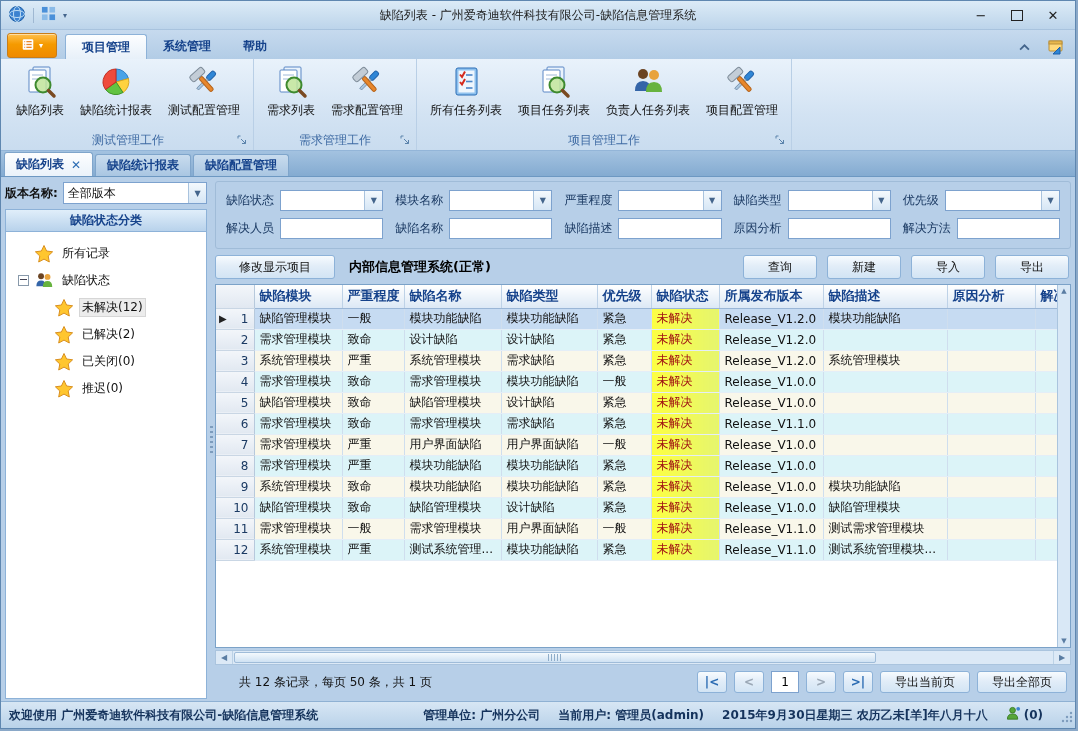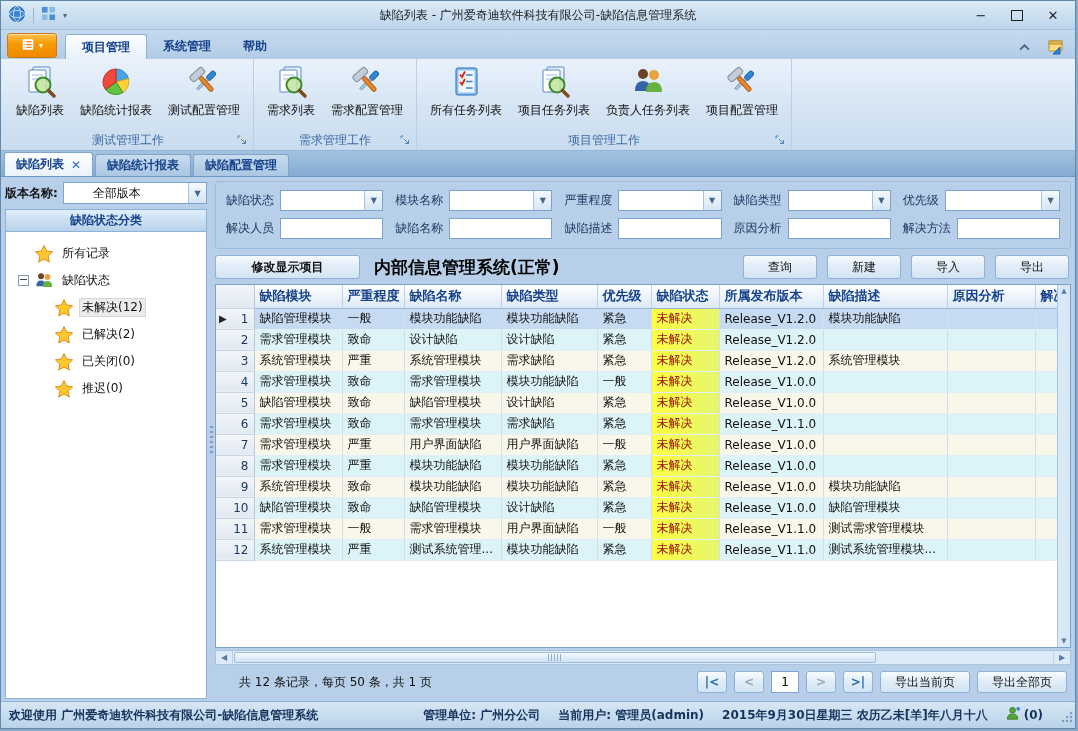--- a/index.html
+++ b/index.html
@@ -47,21 +47,21 @@
   .doctab .close{color:#2b6cb3;font-weight:bold;font-size:12px;}
 
   
   .main{flex:1;display:flex;padding:4px 4px 2px;min-height:0;background:#b7cfe8;}
   .sidebar{width:202px;flex:0 0 202px;display:flex;flex-direction:column;min-height:0;}
   .version-row{display:flex;align-items:center;gap:5px;height:24px;flex:0 0 24px;margin-bottom:4px;}
   .version-row .vlabel{font-weight:bold;white-space:nowrap;}
   .combo{background:#fff;border:1px solid #7da2ce;height:22px;display:flex;align-items:center;box-sizing:border-box;}
   .combo-text{flex:1;padding-left:4px;overflow:hidden;white-space:nowrap;}
   .combo-btn{width:17px;align-self:stretch;background:linear-gradient(#f4f9fd,#d6e6f5);border-left:1px solid #a9c3de;display:flex;align-items:center;justify-content:center;color:#44658c;font-size:8px;}
-  .version-combo{flex:1;padding-left:25px;}
+  .version-combo{flex:1;}
   .panel-header{height:23px;flex:0 0 23px;background:linear-gradient(#e0eefa,#b8d2eb);border:1px solid #8db2d8;display:flex;align-items:center;justify-content:center;color:#15428b;font-weight:bold;box-sizing:border-box;}
   .tree-panel{flex:1;background:#fff;border:1px solid #8db2d8;border-top:none;padding:8px 2px 2px;overflow:hidden;}
   .tree-item{height:27px;display:flex;align-items:center;gap:5px;}
   .tree-item .t-icon svg{width:20px;height:20px;display:block;}
   .tree-label{padding:1px 3px;white-space:nowrap;}
   .tree-item.selected .tree-label{background:#ececec;border:1px solid #d6d6d6;padding:0 2px;}
   .expander{width:9px;height:9px;border:1px solid #8899aa;background:#fff;position:relative;flex:0 0 9px;}
   .expander::after{content:"";position:absolute;left:1px;right:1px;top:3px;height:1px;background:#445;}
   .splitter{width:8px;flex:0 0 8px;display:flex;align-items:center;justify-content:center;}
   .splitter .grip{width:3px;height:28px;background:repeating-linear-gradient(#7d9cbd 0 2px,transparent 2px 5px);}
@@ -69,22 +69,22 @@
   .content{flex:1;display:flex;flex-direction:column;min-width:0;min-height:0;}
   .filterbox{border:1px solid #a0bcd8;border-radius:3px;padding:8px 10px 9px;display:flex;flex-direction:column;gap:7px;flex:0 0 auto;}
   .filter-row{display:flex;gap:12px;}
   .ffield{display:flex;align-items:center;gap:6px;flex:1;min-width:0;}
   .ffield .flabel{color:#1b3a63;white-space:nowrap;}
   .ffield .combo{flex:1;height:21px;}
   .ffield input{flex:1;height:21px;border:1px solid #7da2ce;box-sizing:border-box;min-width:0;font-family:inherit;font-size:12px;padding:0 3px;}
 
   .toolbar-row{display:flex;align-items:center;margin:6px 2px 5px 0;gap:14px;flex:0 0 24px;}
   .btn{background:linear-gradient(#f7fbfe,#e2edf8 45%,#d2e4f4);border:1px solid #8db2d8;border-radius:3px;height:24px;display:flex;align-items:center;justify-content:center;color:#111;box-sizing:border-box;white-space:nowrap;}
-  .modify-btn{width:145px;font-weight:bold;}
-  .project-title{font-weight:bold;font-size:17px;color:#000;}
+  .modify-btn{width:120px;}
+  .project-title{font-weight:bold;font-size:13px;color:#000;}
   .action-btns{margin-left:auto;display:flex;gap:10px;}
   .action-btn{width:74px;}
 
   .gridwrap{position:relative;flex:1;border:1px solid #7ba2c8;background:#fff;overflow:hidden;min-height:0;}
   table.grid{border-collapse:collapse;table-layout:fixed;}
   .grid th{background:linear-gradient(#ffffff,#dce8f5);color:#15428b;font-weight:bold;text-align:left;padding:0 5px;height:23px;border-right:1px solid #bed2e7;border-bottom:1px solid #9ab6d6;font-size:13px;white-space:nowrap;overflow:hidden;box-sizing:border-box;}
   .grid td{height:21px;padding:0 5px;border-right:1px solid #cfdeee;border-bottom:1px solid #e4eef7;white-space:nowrap;overflow:hidden;font-size:12px;box-sizing:border-box;}
   tr.cream td{background:#f9f7ea;}
   tr.cyan td{background:#dcf4f8;}
   tr.selected td{background:#c6dbf2;}

